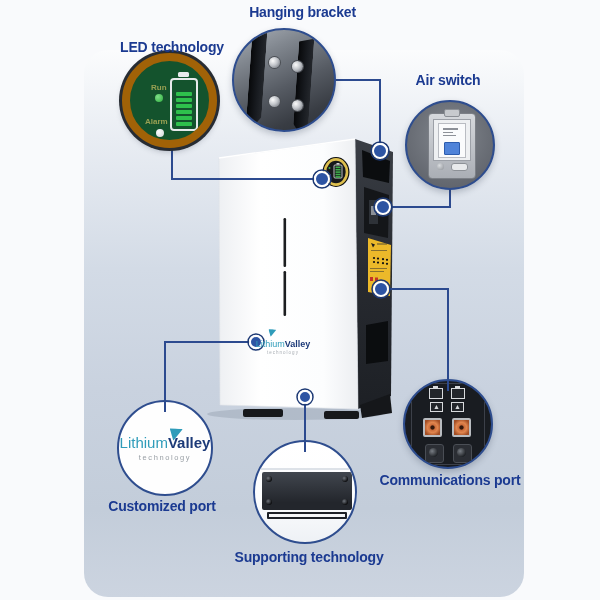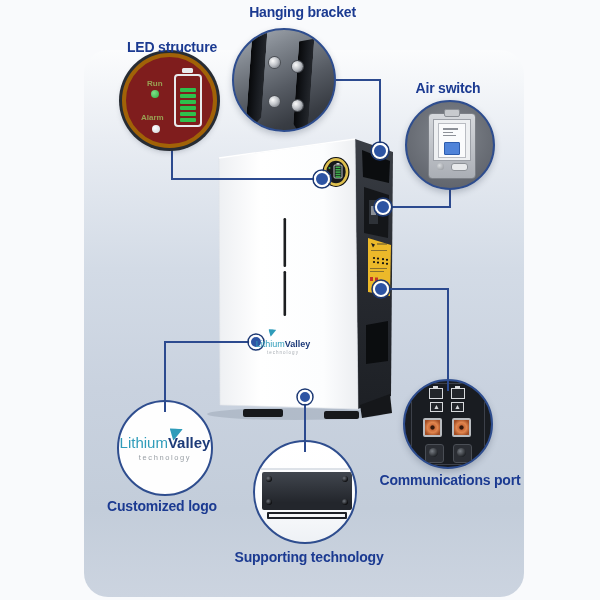--- a/index.html
+++ b/index.html
@@ -20,21 +20,21 @@
   .title{
     position:absolute;z-index:5;transform:translateX(-50%);
     color:#1b3a91;font-weight:700;font-size:14px;letter-spacing:-0.2px;white-space:nowrap;
   }
   
   .callout{position:absolute;border-radius:50%;box-sizing:border-box;overflow:hidden;z-index:4;}
 
   
   .c-led{
     left:122px;top:53px;width:95px;height:95px;
-    background:#7f1d1d;border:4px solid #a16207;
+    background:#14532d;border:8px solid #a16207;
     box-shadow:0 0 0 3px #272c33, 0 3px 6px rgba(40,50,70,.35);
   }
   .led-lbl{position:absolute;font-size:8px;font-weight:700;color:#99a053;}
   .led-run-lbl{left:21px;top:22px;}
   .led-alarm-lbl{left:15px;top:56px;}
   .led-dot{position:absolute;width:8px;height:8px;border-radius:50%;}
   .led-dot-run{left:25px;top:33px;background:radial-gradient(circle at 35% 35%,#7fe089,#2eae3e);}
   .led-dot-alarm{left:26px;top:68px;background:radial-gradient(circle at 35% 35%,#ffffff,#cfd3d6);}
   .led-batt{
     position:absolute;right:11px;top:17px;width:24px;height:46px;
@@ -256,25 +256,25 @@
 </svg>
 
 <div class="front-logo">
   <span class="logo-row">
     <span class="logo-wing"></span>
     <span class="logo-p1">Lithium</span><span class="logo-p2">Valley</span>
   </span>
   <span class="logo-sub">technology</span>
 </div>
 
-<div class="title" style="left:172px;top:39px;">LED structure</div>
+<div class="title" style="left:172px;top:39px;">LED technology</div>
 <div class="title" style="left:293px;top:4px;padding-left:19px;">Hanging bracket</div>
-<div class="title" style="left:448px;top:80px;">Air switch</div>
+<div class="title" style="left:448px;top:72px;">Air switch</div>
 <div class="title" style="left:450px;top:472px;">Communications port</div>
-<div class="title" style="left:162px;top:498px;">Customized logo</div>
+<div class="title" style="left:162px;top:498px;">Customized port</div>
 <div class="title" style="left:309px;top:549px;">Supporting technology</div>
 
 <div class="callout c-led">
   <span class="led-lbl led-run-lbl">Run</span>
   <span class="led-dot led-dot-run"></span>
   <span class="led-lbl led-alarm-lbl">Alarm</span>
   <span class="led-dot led-dot-alarm"></span>
   <div class="led-batt">
     <div class="led-bar"></div>
       <div class="led-bar"></div>

